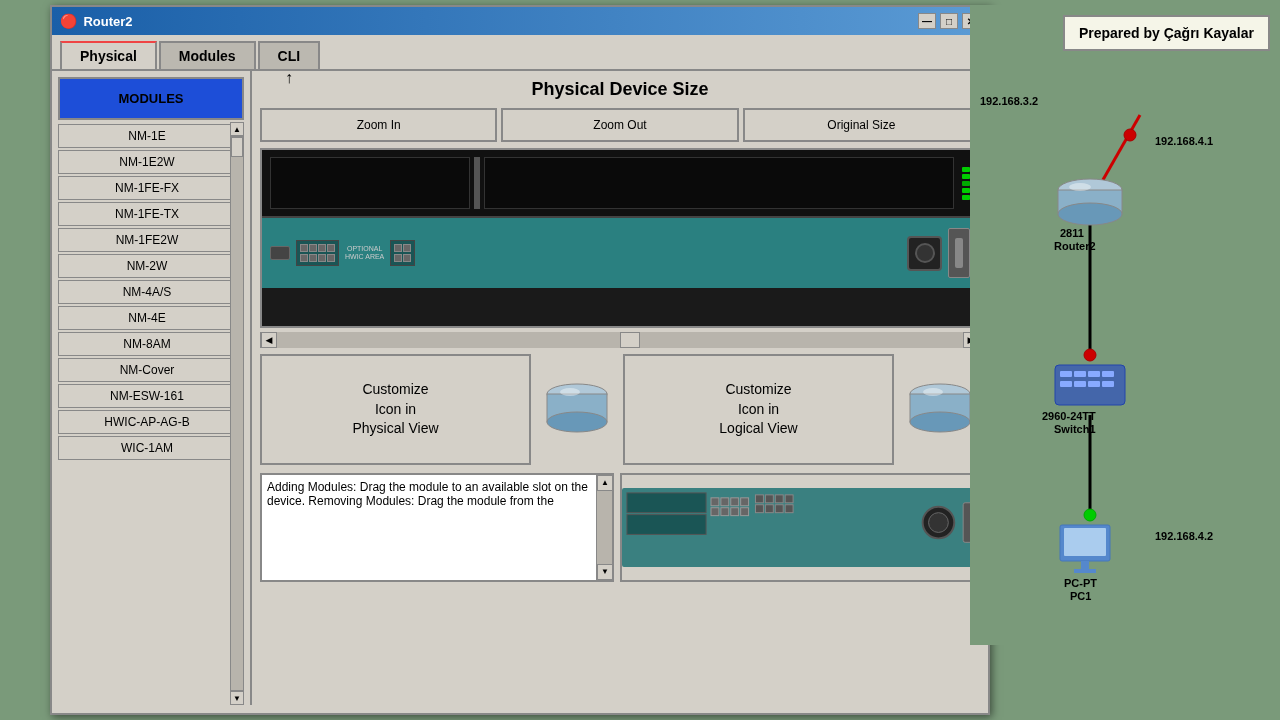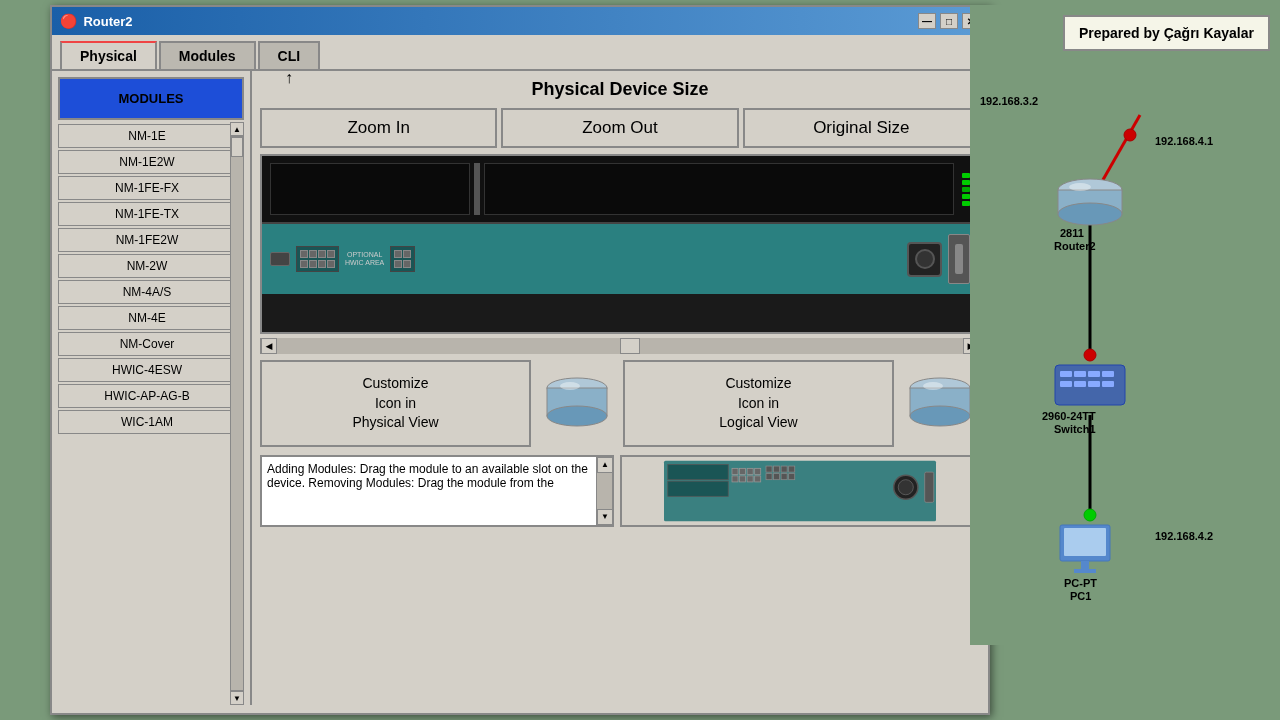--- a/index.html
+++ b/index.html
@@ -153,21 +153,21 @@
       display: flex;
       gap: 4px;
       margin-bottom: 6px;
     }
 
     .zoom-btn {
       flex: 1;
       padding: 8px;
       background: #d4d0c8;
       border: 2px solid #888;
-      font-size: 17px;
+      font-size: 12px;
       cursor: pointer;
       text-align: center;
     }
 
     
     .device-view {
       border: 2px solid #888;
       height: 180px;
       background: #1a1a1a;
       margin-bottom: 4px;
@@ -218,42 +218,42 @@
     
     .customize-row {
       display: flex;
       gap: 6px;
       margin-bottom: 8px;
       align-items: center;
     }
 
     .customize-btn {
       flex: 1;
-      padding: 12px 16px;
+      padding: 24px 16px;
       background: #d4d0c8;
       border: 2px solid #888;
       font-size: 14px;
       cursor: pointer;
       text-align: center;
       line-height: 1.4;
     }
 
     .router-icon {
       width: 80px;
       height: 70px;
       display: flex;
       align-items: center;
       justify-content: center;
     }
 
     
     .info-panel {
       display: flex;
       gap: 6px;
-      height: 72px;
+      height: 109px;
     }
 
     .device-preview {
       width: 360px;
       border: 2px solid #888;
       background: #d4d0c8;
       overflow: hidden;
     }
 
     
@@ -315,22 +315,23 @@
       <div class="modules-list">
         <div class="modules-list-wrapper">
           <div class="module-item">NM-1E</div>
           <div class="module-item">NM-1E2W</div>
           <div class="module-item">NM-1FE-FX</div>
           <div class="module-item">NM-1FE-TX</div>
           <div class="module-item">NM-1FE2W</div>
           <div class="module-item">NM-2W</div>
           <div class="module-item">NM-4A/S</div>
           <div class="module-item">NM-4E</div>
+          <div class="module-item">NM-8AM</div>
           <div class="module-item">NM-Cover</div>
-          <div class="module-item">HWIC-4ESW</div>
+          <div class="module-item">NM-ESW-161</div>
           <div class="module-item">HWIC-AP-AG-B</div>
           <div class="module-item">WIC-1AM</div>
         </div>
 
         <div style="position:absolute; right:6px; top:0; width:14px; height:100%; display:flex; flex-direction:column;">
           <div style="width:14px;height:14px;background:#d4d0c8;border:1px solid #888;display:flex;align-items:center;justify-content:center;font-size:8px;cursor:pointer;">▲</div>
           <div style="flex:1;background:#b8b4ac;border:1px solid #888;position:relative;">
             <div style="width:100%;height:20px;background:#d4d0c8;border:1px solid #888;position:absolute;top:0;"></div>
           </div>
           <div style="width:14px;height:14px;background:#d4d0c8;border:1px solid #888;display:flex;align-items:center;justify-content:center;font-size:8px;cursor:pointer;">▼</div>

